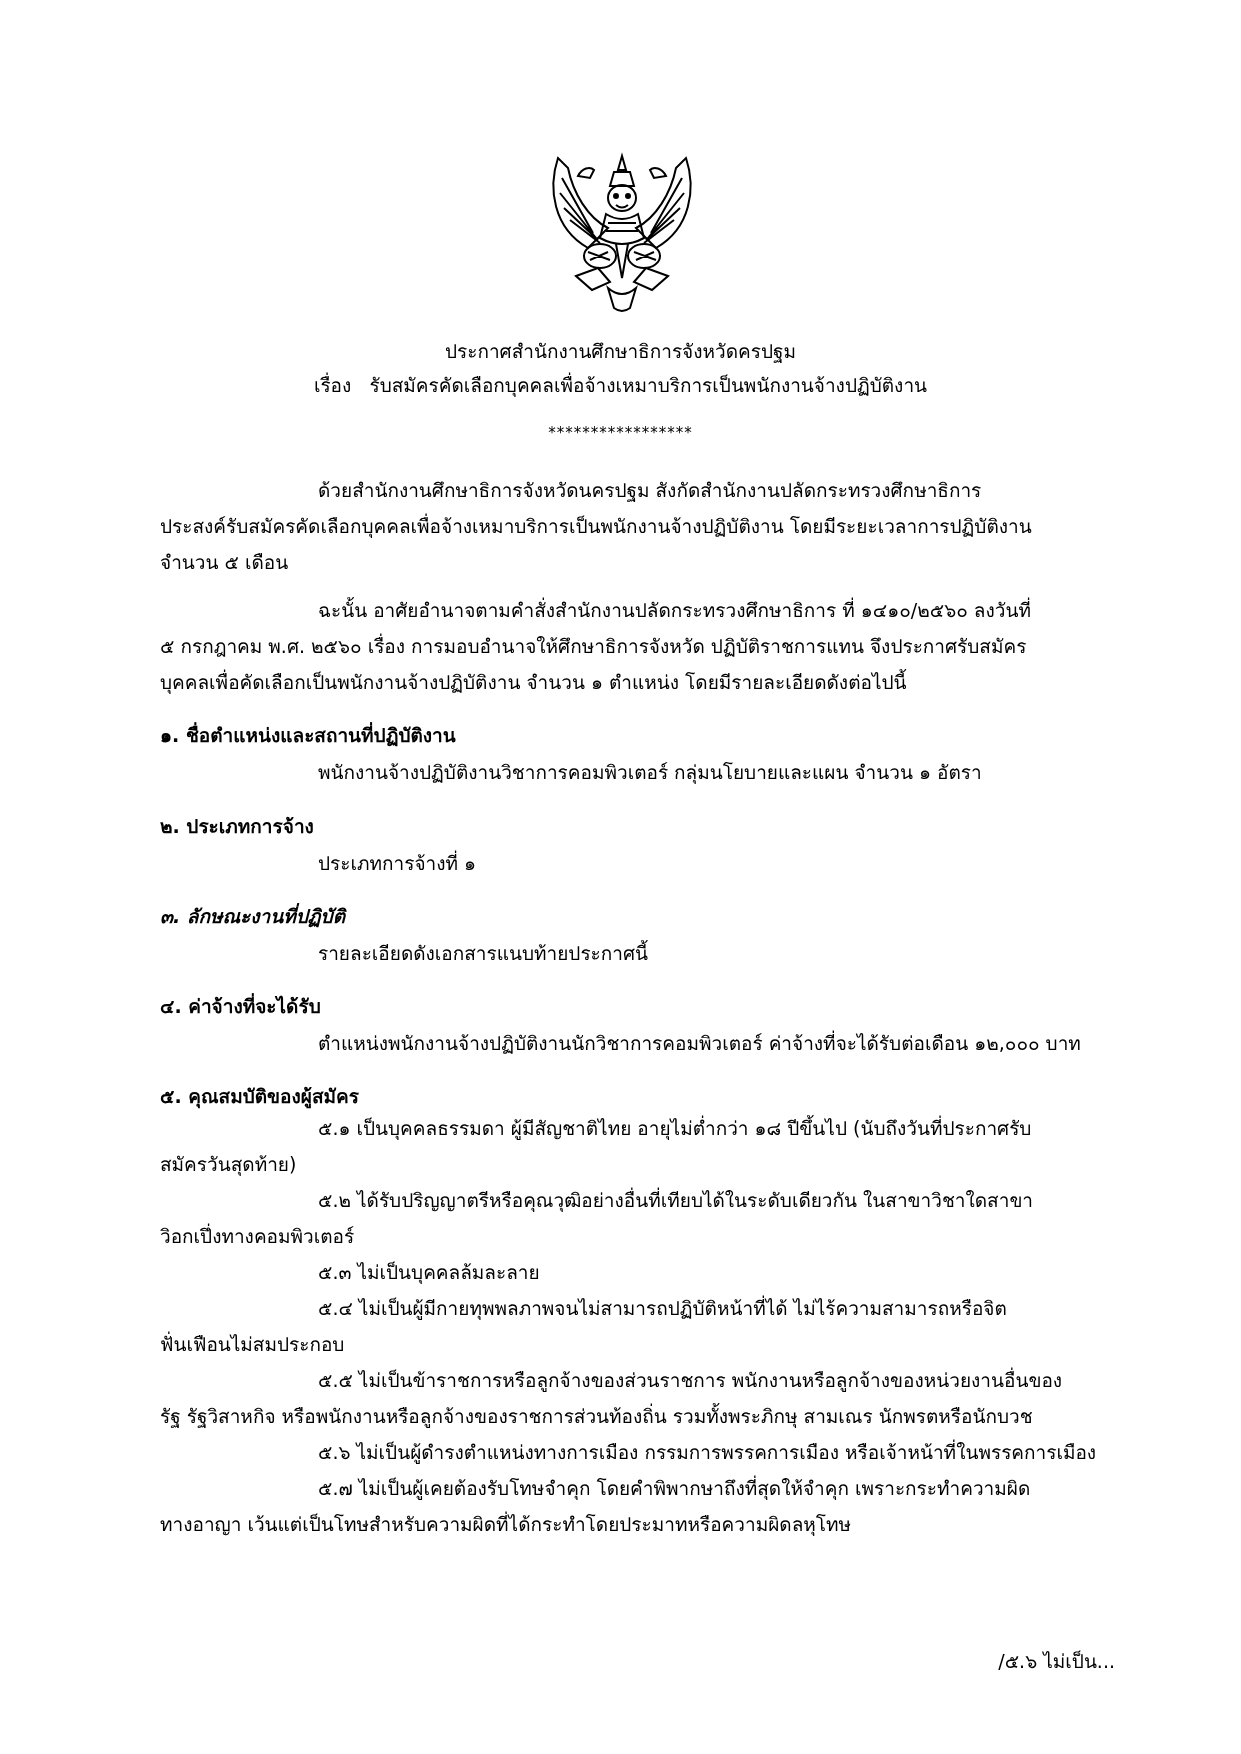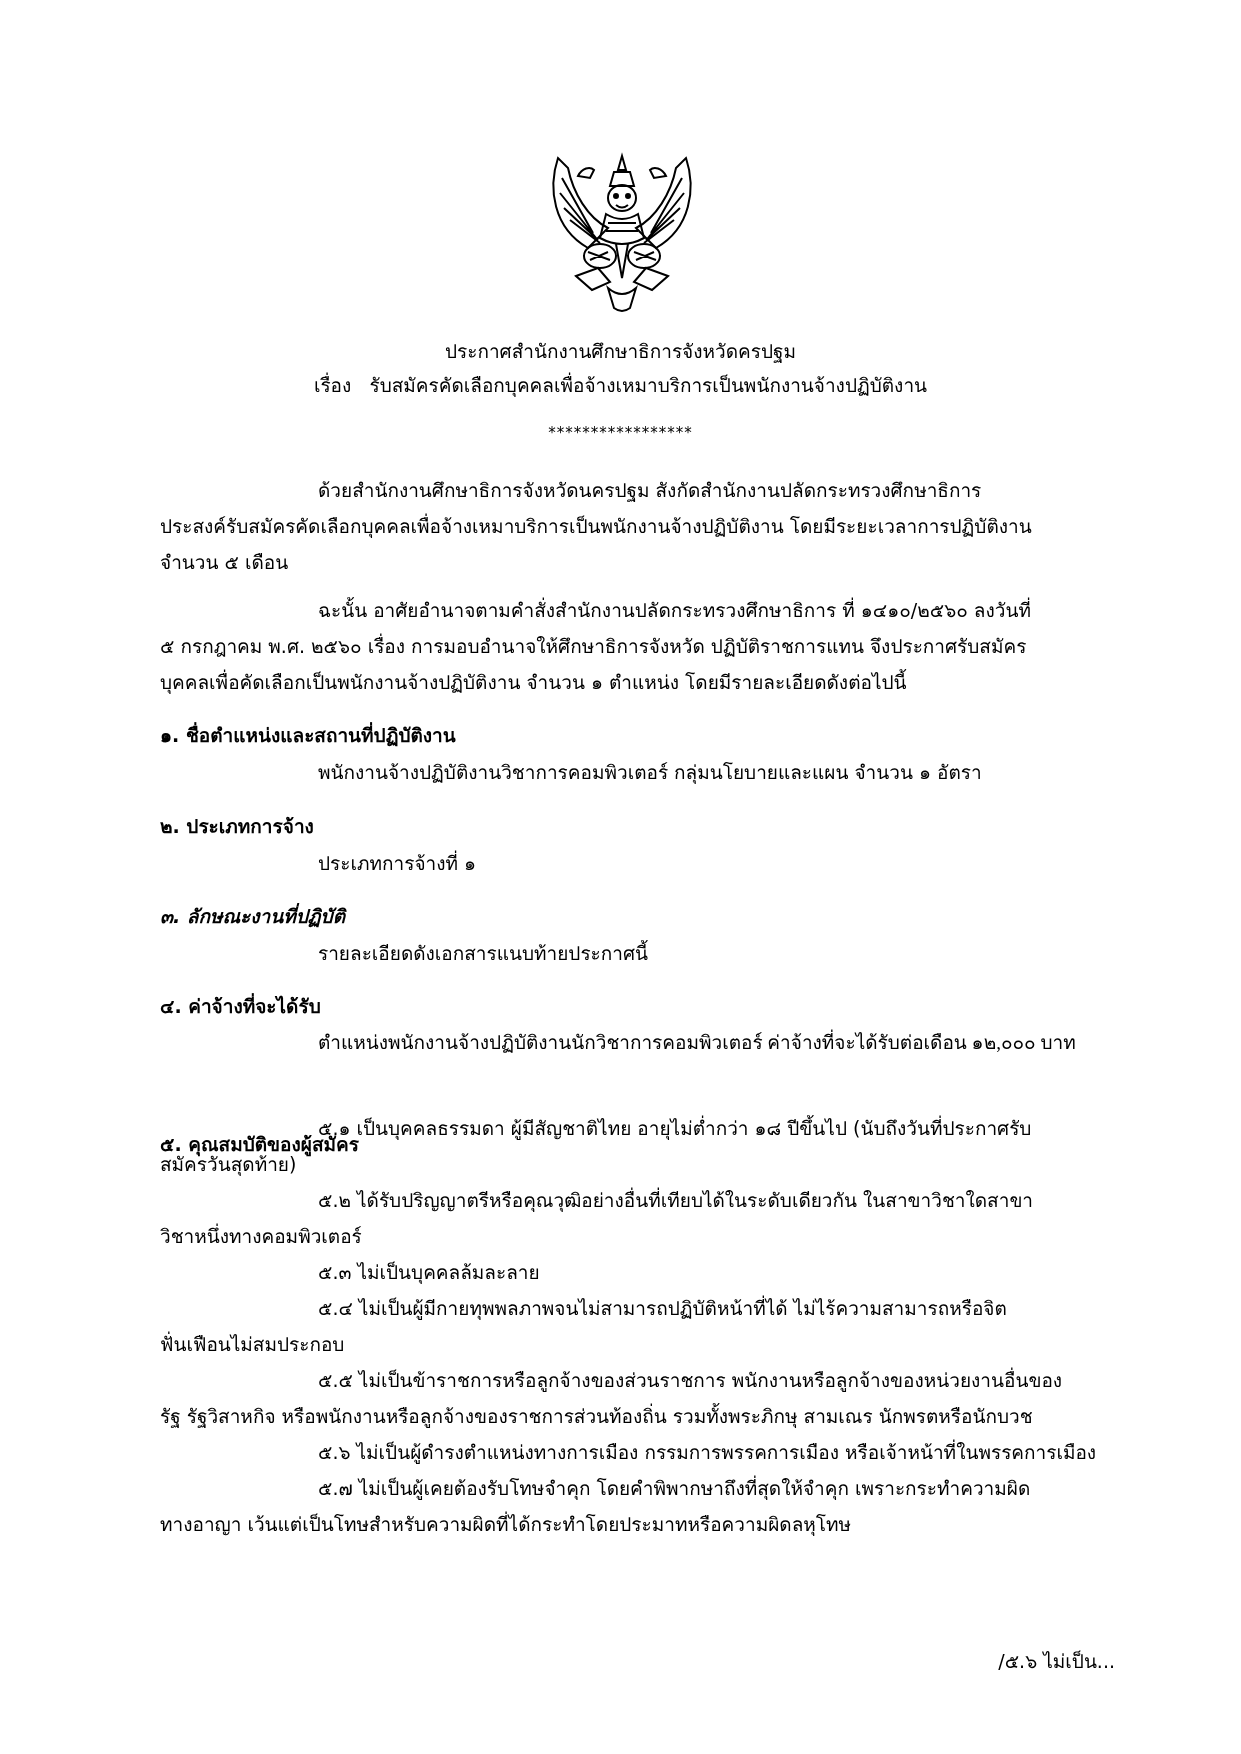--- a/index.html
+++ b/index.html
@@ -126,31 +126,31 @@
   <div class="para heading" style="top:717px;">๑. ชื่อตำแหน่งและสถานที่ปฏิบัติงาน</div>
   <div class="para" style="top:754px;"><span class="indent"></span><span>พนักงานจ้างปฏิบัติงานวิชาการคอมพิวเตอร์ กลุ่มนโยบายและแผน จำนวน ๑ อัตรา</span></div>
 
   <div class="para heading" style="top:808px;">๒. ประเภทการจ้าง</div>
   <div class="para" style="top:845px;"><span class="indent"></span><span>ประเภทการจ้างที่ ๑</span></div>
 
   <div class="para heading" style="top:898px;font-style:italic;">๓. ลักษณะงานที่ปฏิบัติ</div>
   <div class="para" style="top:935px;"><span class="indent"></span><span>รายละเอียดดังเอกสารแนบท้ายประกาศนี้</span></div>
 
   <div class="para heading" style="top:988px;">๔. ค่าจ้างที่จะได้รับ</div>
-  <div class="para" style="top:1025px;font-family:Liberation Serif, serif;"><span class="indent"></span><span>ตำแหน่งพนักงานจ้างปฏิบัติงานนักวิชาการคอมพิวเตอร์ ค่าจ้างที่จะได้รับต่อเดือน ๑๒,๐๐๐ บาท</span></div>
+  <div class="para" style="top:1025px;"><span class="indent"></span><span>ตำแหน่งพนักงานจ้างปฏิบัติงานนักวิชาการคอมพิวเตอร์ ค่าจ้างที่จะได้รับต่อเดือน ๑๒,๐๐๐ บาท</span></div>
 
-  <div class="para heading" style="top:1078px;margin-top:48px;">๕. คุณสมบัติของผู้สมัคร</div>
+  <div class="para heading" style="top:1078px;">๕. คุณสมบัติของผู้สมัคร</div>
   <div class="para" style="top:1110px;">
     <div>
       <div><span class="indent"></span><span>๕.๑ เป็นบุคคลธรรมดา ผู้มีสัญชาติไทย อายุไม่ต่ำกว่า ๑๘ ปีขึ้นไป (นับถึงวันที่ประกาศรับ</span></div>
       <div>สมัครวันสุดท้าย)</div>
     </div>
     <div>
       <div><span class="indent"></span><span>๕.๒ ได้รับปริญญาตรีหรือคุณวุฒิอย่างอื่นที่เทียบได้ในระดับเดียวกัน ในสาขาวิชาใดสาขา</span></div>
-      <div>วิชาหนึ่งทางคอมพิวเตอร์</div>
+      <div>วิอกเปึ่งทางคอมพิวเตอร์</div>
     </div>
     <div>
       <div><span class="indent"></span><span>๕.๓ ไม่เป็นบุคคลล้มละลาย</span></div>
     </div>
     <div>
       <div><span class="indent"></span><span>๕.๔ ไม่เป็นผู้มีกายทุพพลภาพจนไม่สามารถปฏิบัติหน้าที่ได้ ไม่ไร้ความสามารถหรือจิต</span></div>
       <div>ฟั่นเฟือนไม่สมประกอบ</div>
     </div>
     <div>
       <div><span class="indent"></span><span>๕.๕ ไม่เป็นข้าราชการหรือลูกจ้างของส่วนราชการ พนักงานหรือลูกจ้างของหน่วยงานอื่นของ</span></div>

